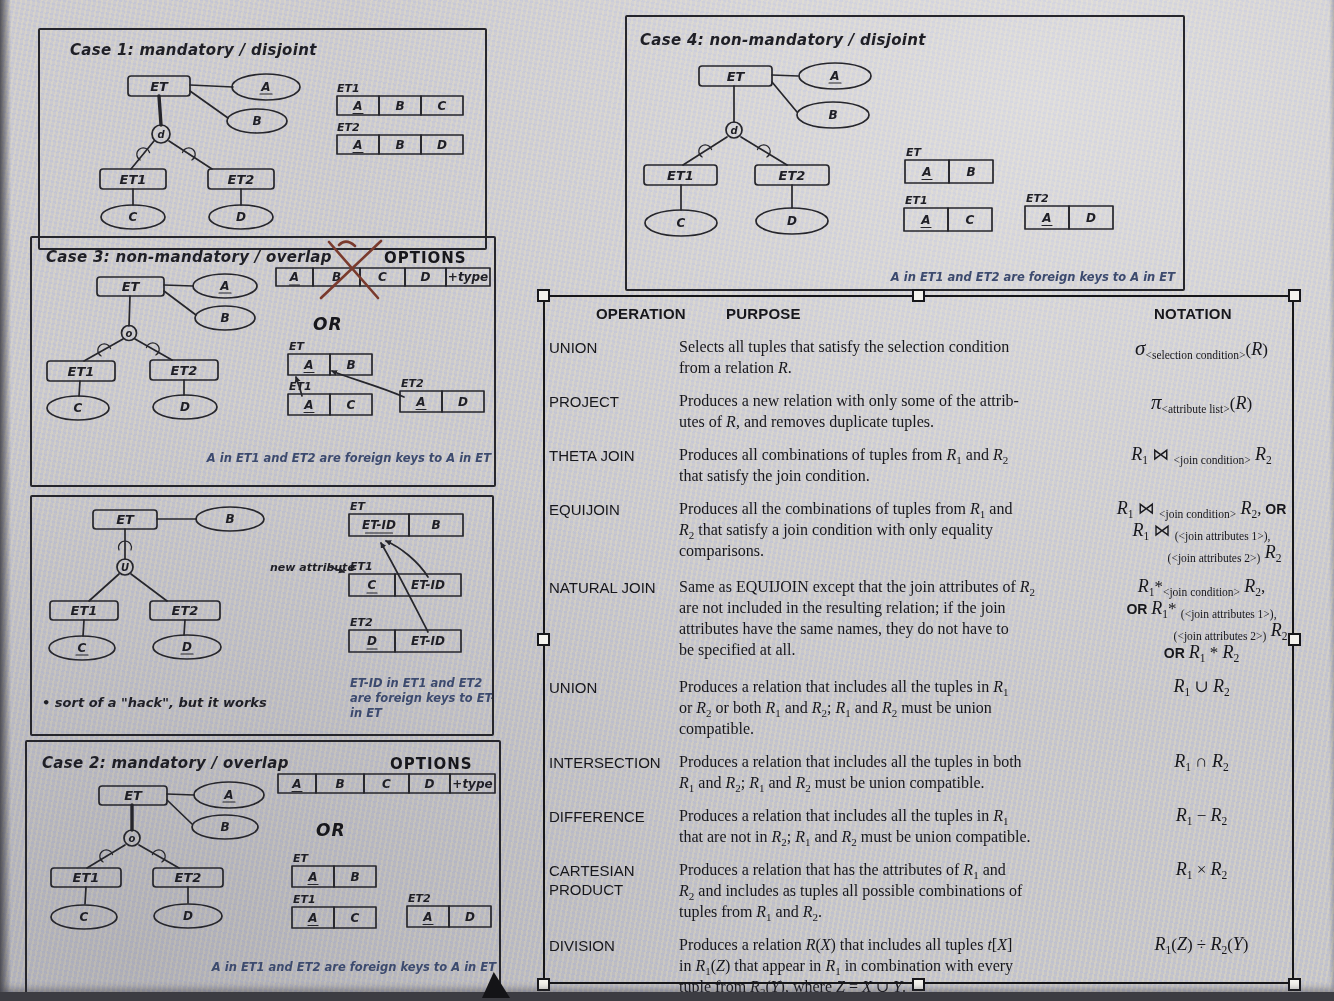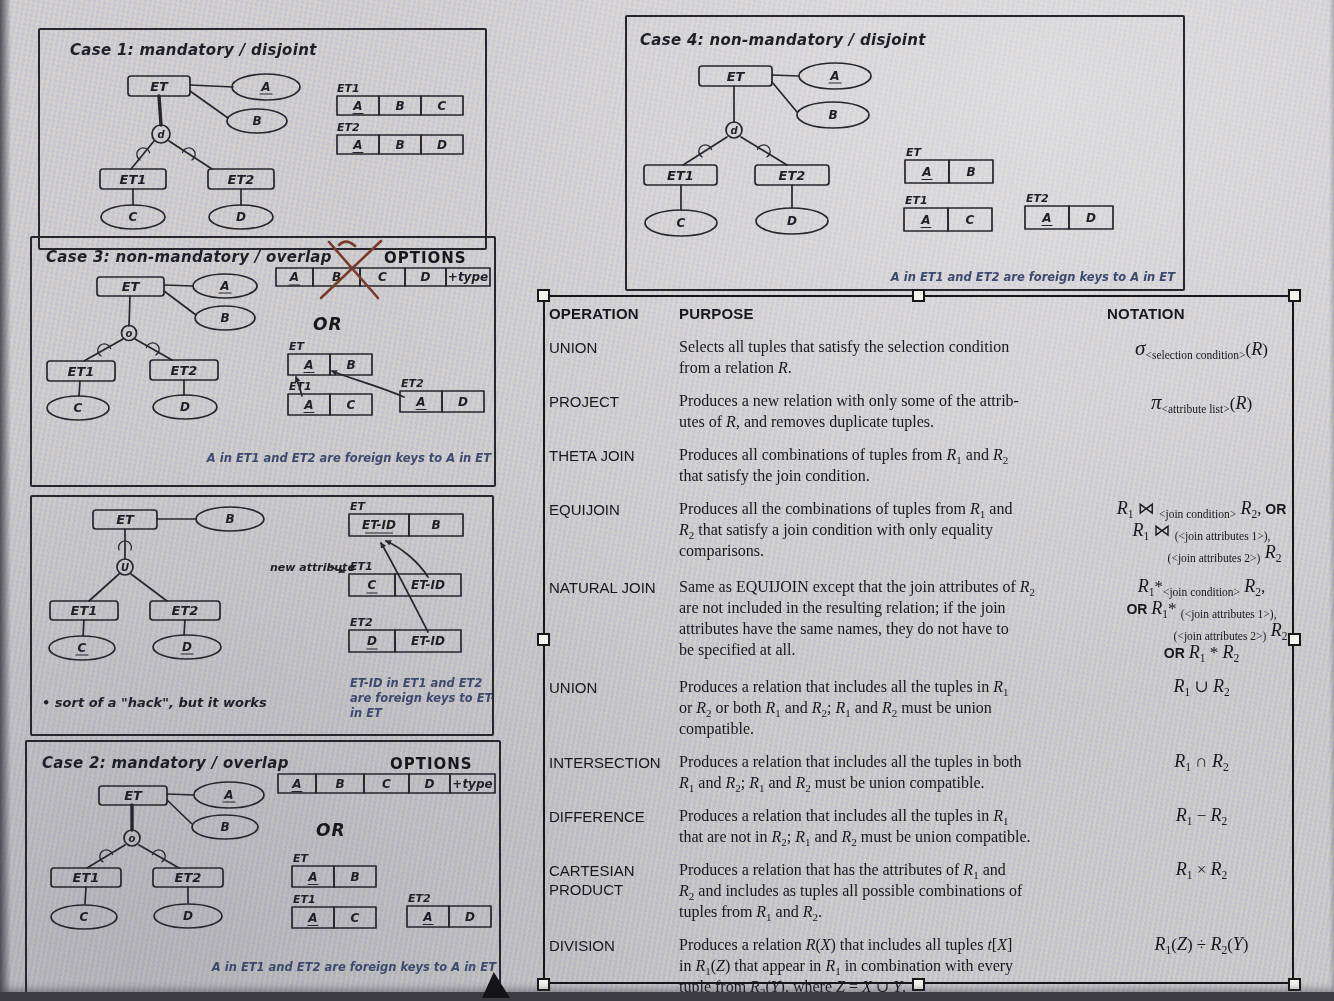--- a/index.html
+++ b/index.html
@@ -35,21 +35,21 @@
 
   .ink{stroke:#26262c;stroke-width:1.7;fill:none;stroke-linecap:round;stroke-linejoin:round;}
   .ink-thin{stroke:#26262c;stroke-width:1.2;fill:none;stroke-linecap:round;}
   .ink-thick{stroke:#26262c;stroke-width:3.4;fill:none;stroke-linecap:round;}
   .cross{stroke:#7a3a2d;stroke-width:2.6;fill:none;stroke-linecap:round;}
 
   
   #alg{position:absolute;left:541px;top:297px;width:755px;height:688px;z-index:2;
        padding:8px 0 0 8px;box-sizing:border-box;color:#17171c;}
   .alg-header{display:grid;grid-template-columns:130px 428px 1fr;
-       font:700 15px "Liberation Sans",sans-serif;letter-spacing:.2px;margin-bottom:14px;}
+       font:700 15px "Liberation Sans",sans-serif;letter-spacing:.2px;margin-bottom:14px;margin-left:47px;}
   .alg-row{display:grid;grid-template-columns:130px 428px 1fr;margin-bottom:12px;}
   .op{font:500 15px/19px "Liberation Sans",sans-serif;padding-top:2px;width:112px;}
   .purpose{font:16px/21px "Liberation Serif","DejaVu Serif",serif;}
   .purpose i{font-style:italic;}
   .purpose sub{font-size:11px;line-height:0;}
   .notation{font:17px/22px "Liberation Serif","DejaVu Serif",serif;text-align:center;}
   .not-line{white-space:nowrap;}
   .seg-n{font:17px "Liberation Serif","DejaVu Serif",serif;}
   .seg-i{font:italic 18px "Liberation Serif","DejaVu Serif",serif;}
   .seg-sub{font:11.5px "Liberation Serif","DejaVu Serif",serif;vertical-align:-4px;}
@@ -86,20 +86,23 @@
       <div class="alg-row">
         <div class="op">PROJECT</div>
         <div class="purpose">Produces a new relation with only some of the attrib-<br>utes of <i>R</i>, and removes duplicate tuples.</div>
         <div class="notation">
           <div class="not-line"><span class="seg-sym">π</span><span class="seg-sub">&lt;attribute list&gt;</span><span class="seg-n">(</span><span class="seg-i">R</span><span class="seg-n">)</span></div>
         </div>
       </div>
       <div class="alg-row">
         <div class="op">THETA JOIN</div>
         <div class="purpose">Produces all combinations of tuples from <i>R</i><sub>1</sub> and <i>R</i><sub>2</sub><br>that satisfy the join condition.</div>
+        <div class="notation">
+          <div class="not-line"><span class="seg-i">R</span><span class="seg-sub">1</span><span class="seg-n"> ⋈ </span><span class="seg-sub">&lt;join condition&gt;</span><span class="seg-n">  </span><span class="seg-i">R</span><span class="seg-sub">2</span></div>
+        </div>
       </div>
       <div class="alg-row">
         <div class="op">EQUIJOIN</div>
         <div class="purpose">Produces all the combinations of tuples from <i>R</i><sub>1</sub> and<br><i>R</i><sub>2</sub> that satisfy a join condition with only equality<br>comparisons.</div>
         <div class="notation">
           <div class="not-line"><span class="seg-i">R</span><span class="seg-sub">1</span><span class="seg-n"> ⋈ </span><span class="seg-sub">&lt;join condition&gt;</span><span class="seg-n">  </span><span class="seg-i">R</span><span class="seg-sub">2</span><span class="seg-n">,</span><span class="seg-or"> OR</span></div>
           <div class="not-line"><span class="seg-i">R</span><span class="seg-sub">1</span><span class="seg-n"> ⋈ </span><span class="seg-sub">(&lt;join attributes 1&gt;),</span></div>
           <div class="not-line" style="margin-left: 46px;"><span class="seg-sub">(&lt;join attributes 2&gt;)</span><span class="seg-n">  </span><span class="seg-i">R</span><span class="seg-sub">2</span></div>
         </div>
       </div>

